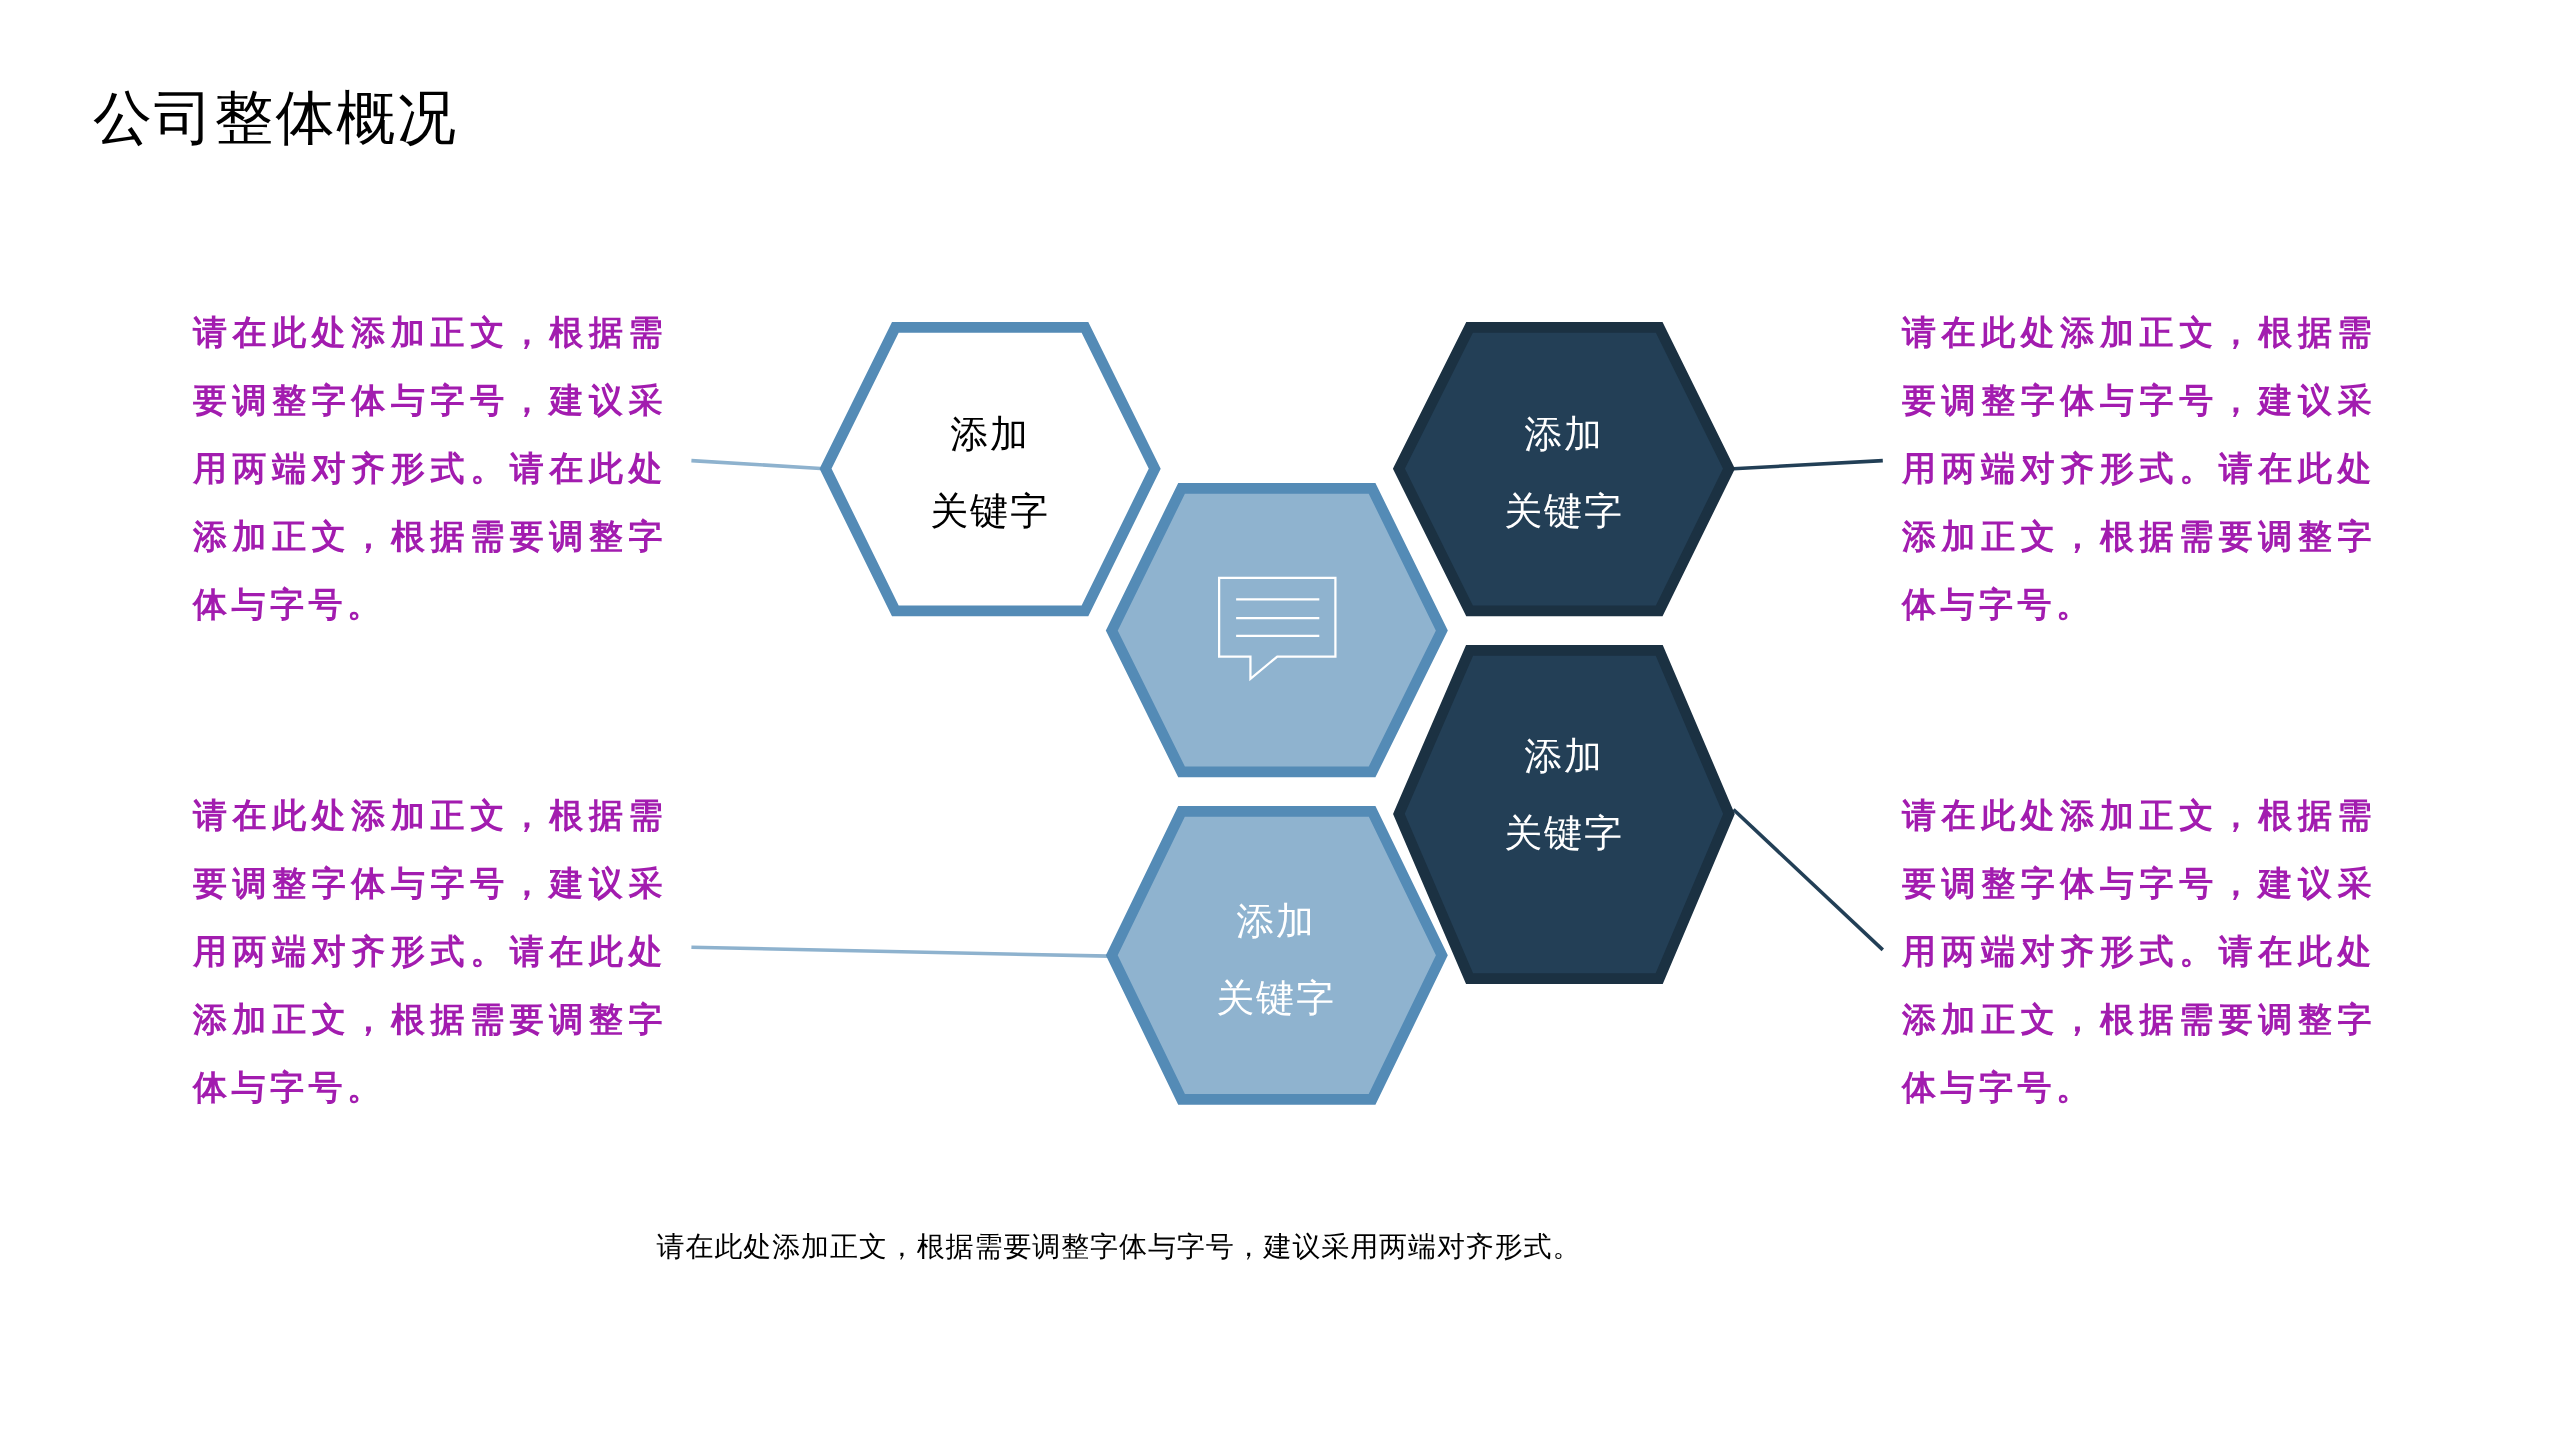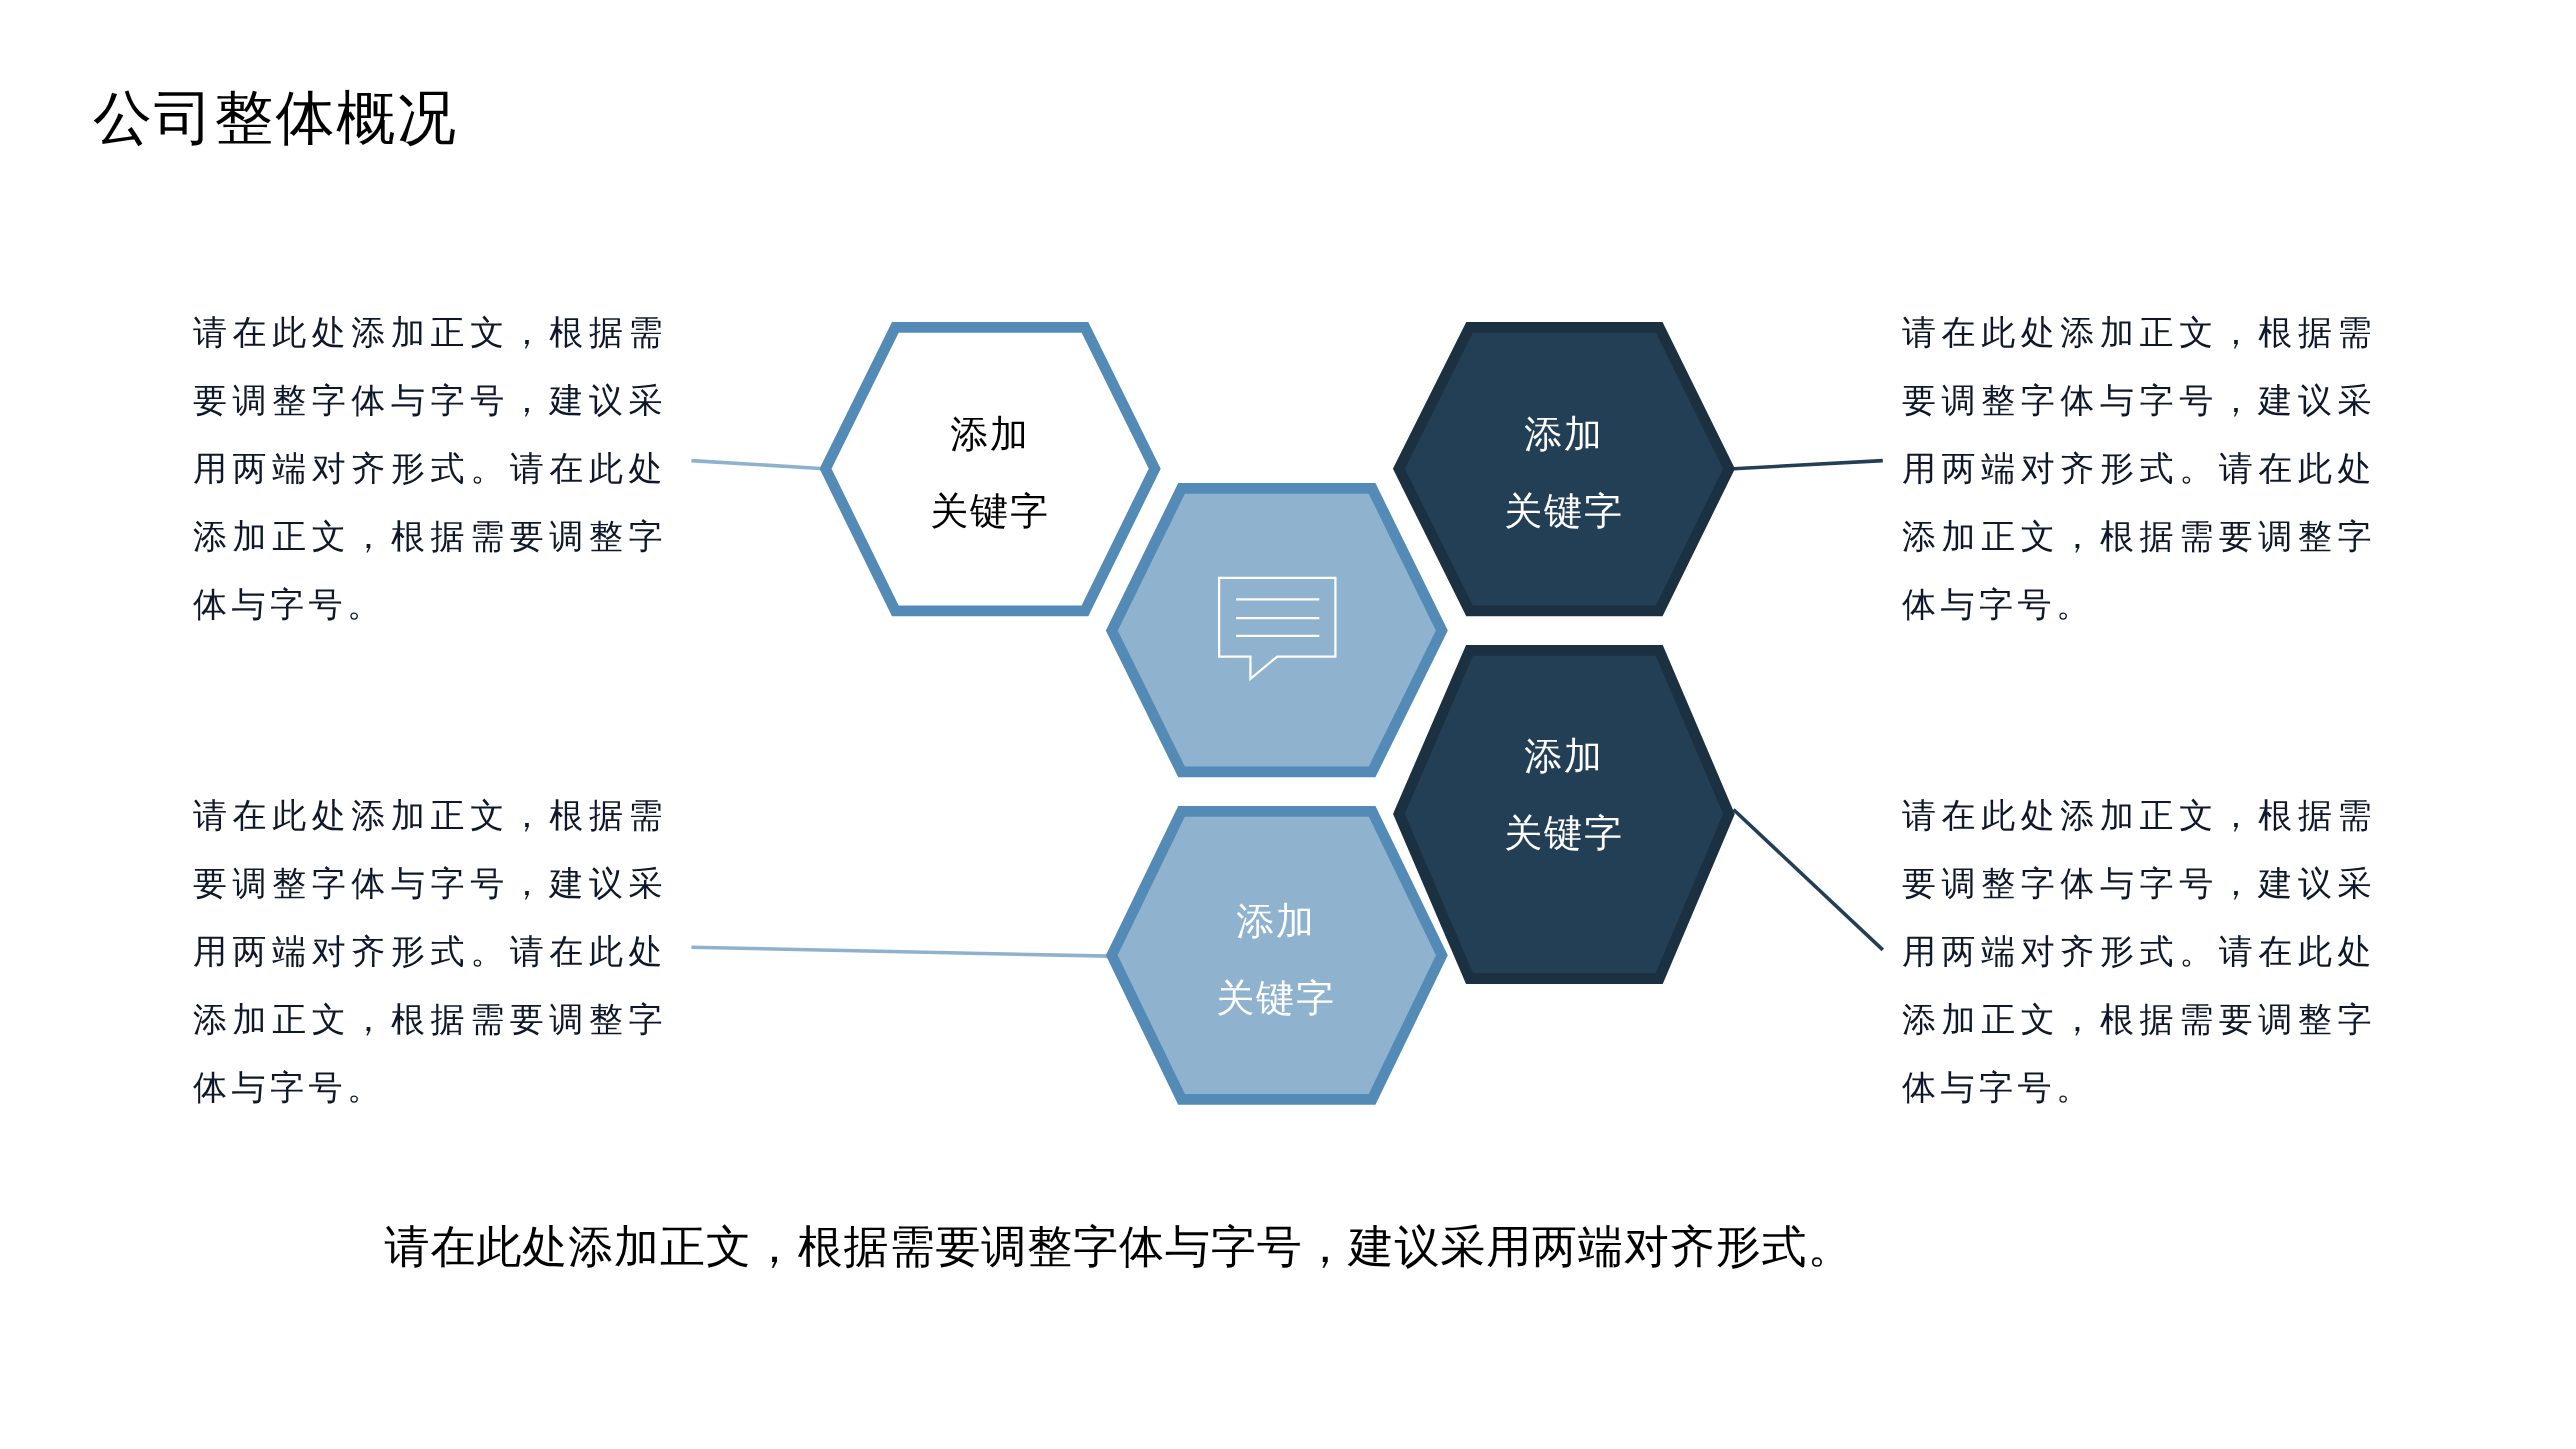--- a/index.html
+++ b/index.html
@@ -2,26 +2,26 @@
 <html style="font-size:14.3px"><head>
 <meta charset="utf-8">
 <style>
   html, body { margin: 0; padding: 0; background: #ffffff; }
   body { width: 2576px; height: 1449px; position: relative; overflow: hidden;
          font-family: "DejaVu Sans", "Liberation Sans", sans-serif; color: #000; }
   .title { position: absolute; left: 93px; top: 80px; font-size: 59px; line-height: 75px;
            letter-spacing: 1.8px; color: #000; white-space: nowrap; }
   .diagram { position: absolute; left: 0; top: 0; width: 2576px; height: 1449px; }
   .body-text { position: absolute; width: 474px; font-size: 34px; line-height: 68px;
-               letter-spacing: 4.5px; color: #0f172a; text-align: justify; }
+               letter-spacing: 4.5px; color: #a21caf; text-align: justify; font-weight: bold; }
   .hex-label { position: absolute; width: 340px; text-align: center; font-size: 38px;
                line-height: 77px; letter-spacing: 1.8px; }
   .hex-label span { display: block; }
   .caption { position: absolute; left: 0; width: 2238px; top: 1220px; text-align: center;
-             font-size: 45px; line-height: 54px; letter-spacing: 0.9px; color: #000; }
+             font-size: 28px; line-height: 54px; letter-spacing: 0.9px; color: #000; }
 </style>
 </head>
 <body>
 
 <div class="title">公司整体概况</div>
 
 <svg class="diagram" width="2576" height="1449" viewBox="0 0 2880 1620" xmlns="http://www.w3.org/2000/svg">
 
   <line x1="773" y1="515" x2="922" y2="524" stroke="#8EB2CE" stroke-width="4"></line>
   <line x1="773" y1="1059" x2="1240" y2="1069" stroke="#8EB2CE" stroke-width="4"></line>

